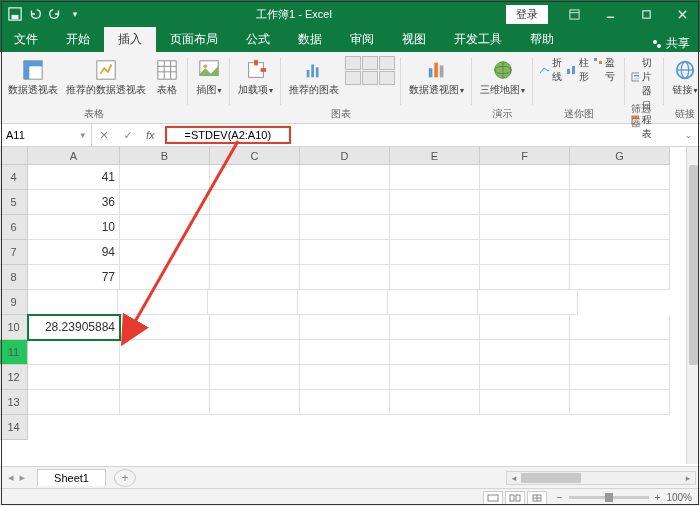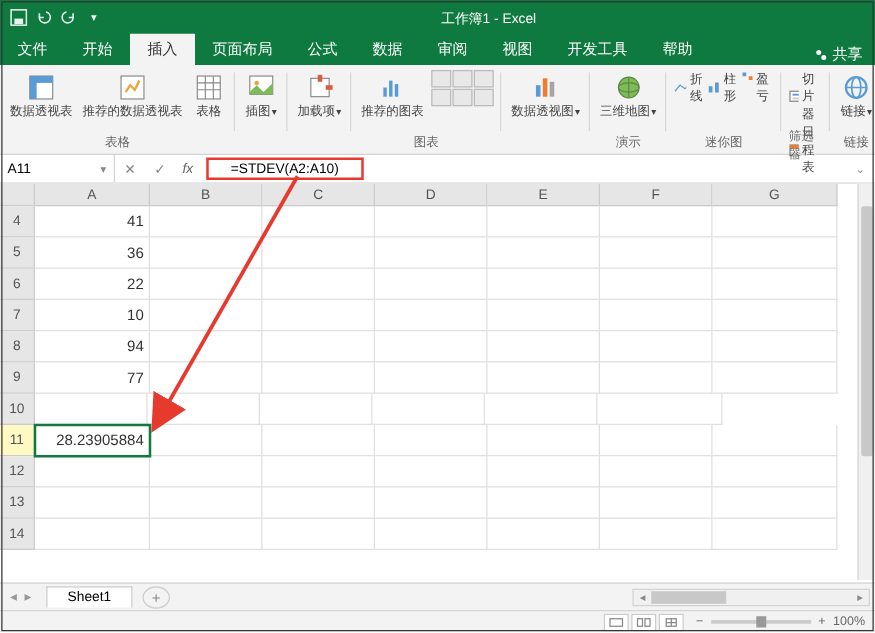--- a/index.html
+++ b/index.html
@@ -47,21 +47,21 @@
 .formula-highlight{border:2px solid #e63a2e;padding:1px 18px;margin-left:4px}
 .fbar .expand{margin-left:auto;padding:0 8px;color:#888;font-size:9px}
 
 
 .grid{position:relative;background:#fff}
 .corner{position:absolute;left:0;top:0;width:28px;height:18px;background:#e6e6e6;border-right:1px solid #ccc;border-bottom:1px solid #ccc}
 .colheads{position:absolute;left:28px;top:0;right:14px;height:18px;display:flex}
 .ch{background:#e6e6e6;border-right:1px solid #ccc;border-bottom:1px solid #ccc;text-align:center;font-size:11px;color:#555;line-height:18px}
 .rowheads{position:absolute;left:0;top:18px;width:28px}
 .rh{height:25px;background:#e6e6e6;border-right:1px solid #ccc;border-bottom:1px solid #ccc;text-align:center;font-size:11px;color:#555;line-height:25px}
-.rh.sel{background:#fef9c3}
+.rh.sel{background:#22c55e}
 .cells{position:absolute;left:28px;top:18px;right:14px}
 .row{display:flex;height:25px}
 .cell{border-right:1px solid #e0e0e0;border-bottom:1px solid #e0e0e0;font-size:12px;color:#333;padding:0 4px;display:flex;align-items:center;justify-content:flex-end}
 .cell.sel{outline:2px solid #0f7a3f;outline-offset:-1px;z-index:2;position:relative}
 .vscroll{position:absolute;right:0;top:0;width:14px;bottom:0;background:#f0f0f0;border-left:1px solid #d4d4d4}
 .vthumb{position:absolute;left:2px;right:2px;top:18px;height:200px;background:#c8c8c8;border-radius:2px}
 
 
 .arrow{position:absolute;pointer-events:none;z-index:50}
 
@@ -104,20 +104,44 @@
       </span>
     <span class="tb-icon">
         <svg viewBox="0 0 16 16">
           <path d="M6 3 A5 5 0 1 0 12 8" fill="none" stroke="#fff" stroke-width="1.5"></path>
           <path d="M12 4 L12 8 L8 8" fill="none" stroke="#fff" stroke-width="1.5"></path>
         </svg>
       </span>
     <span class="tb-icon" style="font-size:9px">▾</span>
   </div>
   <div class="tb-center">工作簿1  -  Excel</div>
+  <div class="tb-right">
+    <span class="login-btn">登录</span>
+    <span class="win-btn">
+        <svg viewBox="0 0 12 12">
+          <rect x="1" y="1" width="10" height="10" fill="none" stroke="#fff"></rect>
+          <path d="M1 4 H11" stroke="#fff"></path>
+        </svg>
+      </span>
+    <span class="win-btn">
+        <svg viewBox="0 0 12 12">
+          <path d="M2 9 H10" stroke="#fff" stroke-width="1.5"></path>
+        </svg>
+      </span>
+    <span class="win-btn">
+        <svg viewBox="0 0 12 12">
+          <rect x="2" y="2" width="8" height="8" fill="none" stroke="#fff" stroke-width="1.2"></rect>
+        </svg>
+      </span>
+    <span class="win-btn">
+        <svg viewBox="0 0 12 12">
+          <path d="M2 2 L10 10 M10 2 L2 10" stroke="#fff" stroke-width="1.5"></path>
+        </svg>
+      </span>
+  </div>
 </div>
 
 <div class="tabs">
   <span class="tab">文件</span>
   <span class="tab">开始</span>
   <span class="tab active">插入</span>
   <span class="tab">页面布局</span>
   <span class="tab">公式</span>
   <span class="tab">数据</span>
   <span class="tab">审阅</span>
@@ -395,29 +419,20 @@
       <div class="row">
         <div class="cell" style="width: 92px;">36</div>
         <div class="cell" style="width: 90px;"></div>
         <div class="cell" style="width: 90px;"></div>
         <div class="cell" style="width: 90px;"></div>
         <div class="cell" style="width: 90px;"></div>
         <div class="cell" style="width: 90px;"></div>
         <div class="cell" style="width: 100px;"></div>
       </div>
       <div class="row">
-        <div class="cell" style="width: 92px;">22</div>
-        <div class="cell" style="width: 90px;"></div>
-        <div class="cell" style="width: 90px;"></div>
-        <div class="cell" style="width: 90px;"></div>
-        <div class="cell" style="width: 90px;"></div>
-        <div class="cell" style="width: 90px;"></div>
-        <div class="cell" style="width: 100px;"></div>
-      </div>
-      <div class="row">
         <div class="cell" style="width: 92px;">10</div>
         <div class="cell" style="width: 90px;"></div>
         <div class="cell" style="width: 90px;"></div>
         <div class="cell" style="width: 90px;"></div>
         <div class="cell" style="width: 90px;"></div>
         <div class="cell" style="width: 90px;"></div>
         <div class="cell" style="width: 100px;"></div>
       </div>
       <div class="row">
         <div class="cell" style="width: 92px;">94</div>

